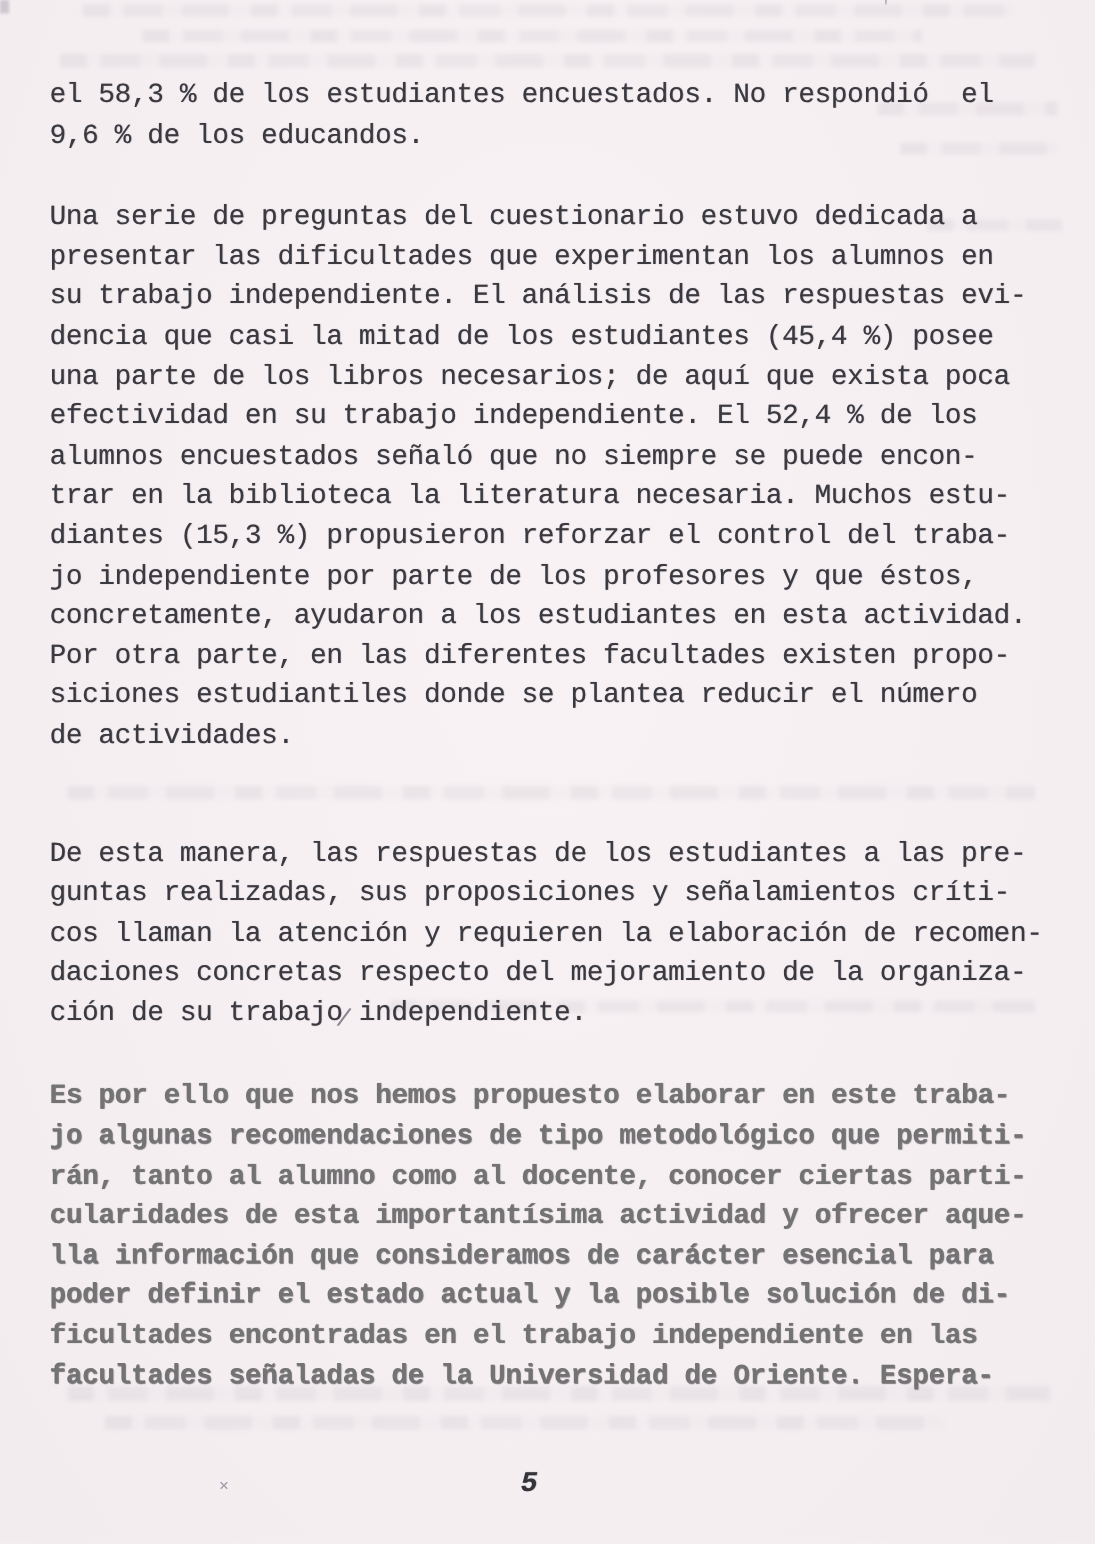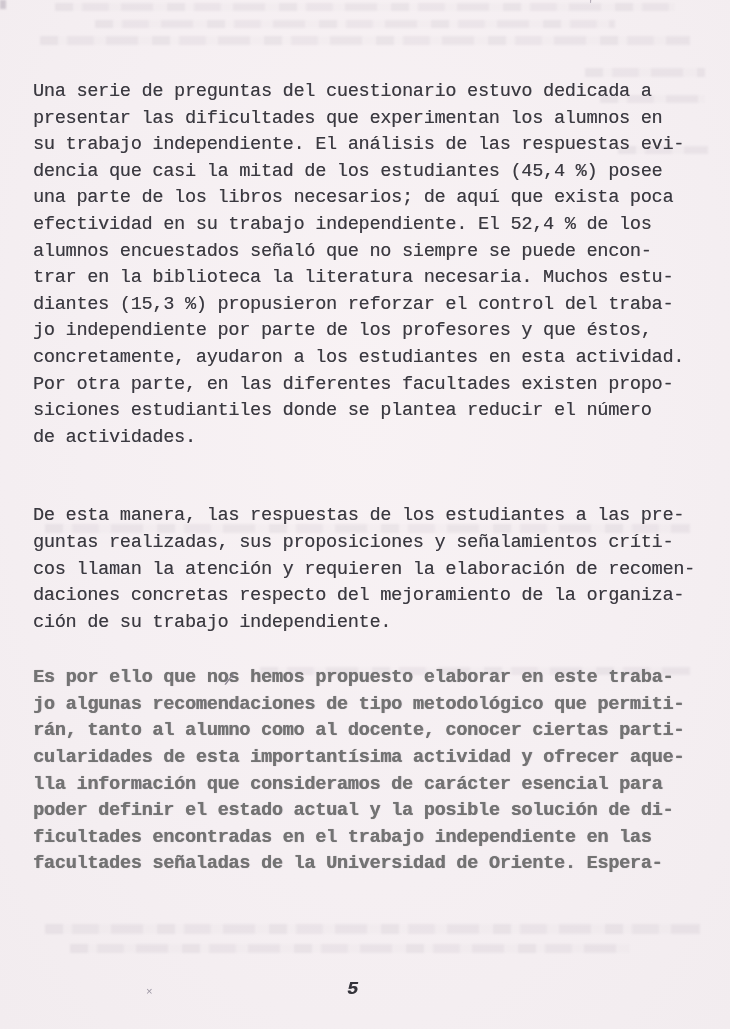--- a/index.html
+++ b/index.html
@@ -105,20 +105,22 @@
 <div class="ghost g4"></div>
 <div class="ghost g5"></div>
 <div class="ghost g6"></div>
 <div class="ghost g7"></div>
 <div class="ghost g8"></div>
 <div class="ghost g9"></div>
 <div class="ghost g10"></div>
 <div class="speck-corner"></div>
 
 <div class="page-text">
+  <div class="para p1">el 58,3 % de los estudiantes encuestados. No respondió  el
+9,6 % de los educandos.</div>
   <div class="para p2">Una serie de preguntas del cuestionario estuvo dedicada a
 presentar las dificultades que experimentan los alumnos en
 su trabajo independiente. El análisis de las respuestas evi-
 dencia que casi la mitad de los estudiantes (45,4 %) posee
 una parte de los libros necesarios; de aquí que exista poca
 efectividad en su trabajo independiente. El 52,4 % de los
 alumnos encuestados señaló que no siempre se puede encon-
 trar en la biblioteca la literatura necesaria. Muchos estu-
 diantes (15,3 %) propusieron reforzar el control del traba-
 jo independiente por parte de los profesores y que éstos,

